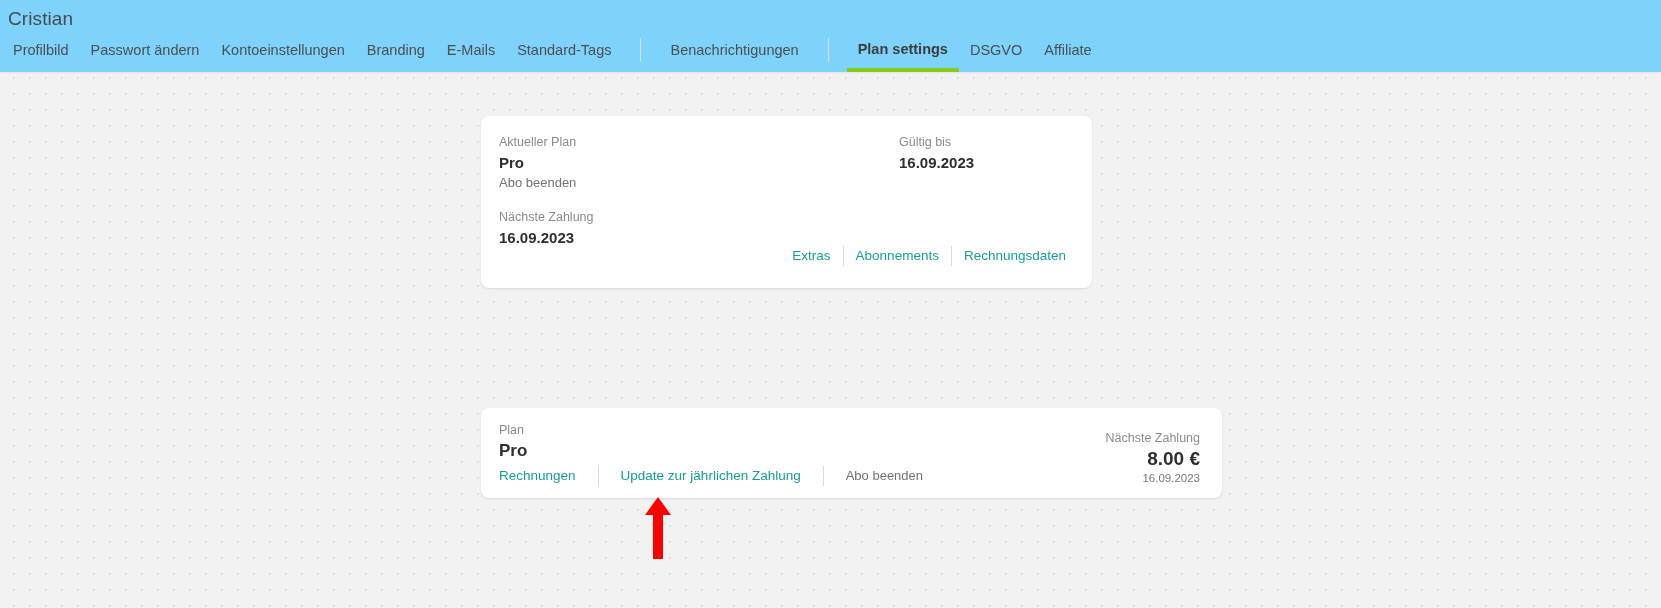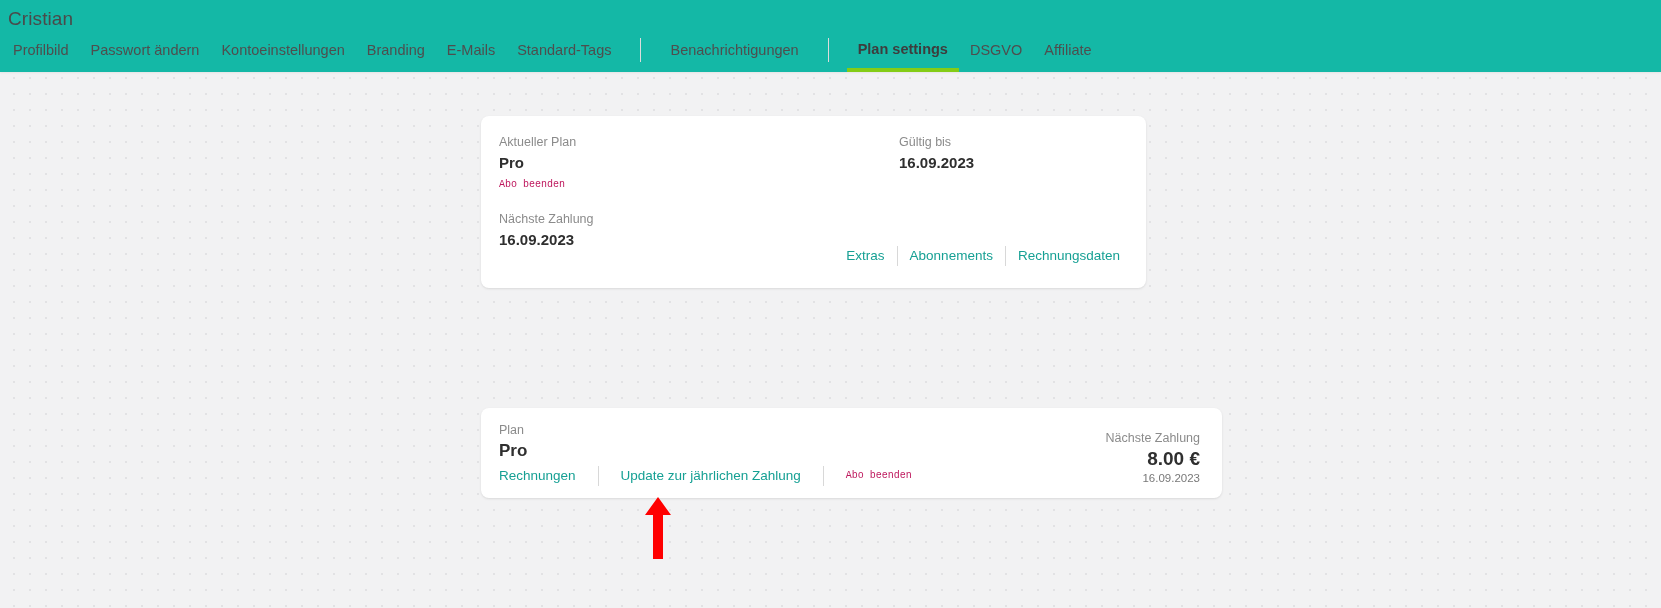--- a/index.html
+++ b/index.html
@@ -16,21 +16,21 @@
     background-image:
       radial-gradient(circle, #e2e2e4 1px, transparent 1.2px);
     background-size: 16px 16px;
     background-position: 6px 6px;
     color: #3c3c3c;
     -webkit-font-smoothing: antialiased;
   }
 
   
   .header {
-    background: #14b8a6;
+    background: #7dd3fc;
     height: 72px;
     width: 1661px;
     position: relative;
     box-shadow: 0 1px 2px rgba(0,0,0,0.06);
   }
 
   .page-title {
     font-size: 19px;
     font-weight: 400;
     color: #4a4a4a;
@@ -84,21 +84,21 @@
     position: absolute;
     background: #ffffff;
     border-radius: 8px;
     box-shadow: 0 1px 3px rgba(0,0,0,0.07), 0 1px 2px rgba(0,0,0,0.04);
   }
 
   
   #card-plan-overview {
     left: 481px;
     top: 44px;
-    width: 665px;
+    width: 611px;
     height: 172px;
     padding: 18px 26px 14px 18px;
   }
 
   .ov-grid {
     display: flex;
   }
 
   .ov-col-left { width: 360px; }
   .ov-col-right { flex: 1; margin-left: 40px; }
@@ -112,26 +112,25 @@
 
   .field-value {
     font-size: 15px;
     font-weight: 700;
     color: #2f2f2f;
     line-height: 21px;
     margin-top: 2px;
   }
 
   .danger-link {
-    font-size: 10px;
-    color: #be185d;
+    font-size: 13px;
+    color: #737373;
     line-height: 18px;
     cursor: pointer;
     display: inline-block;
-    font-family: Liberation Mono, monospace;
   }
 
   .ov-block-2 { margin-top: 17px; }
 
   .ov-links {
     position: absolute;
     right: 26px;
     bottom: 22px;
     display: flex;
     align-items: center;

